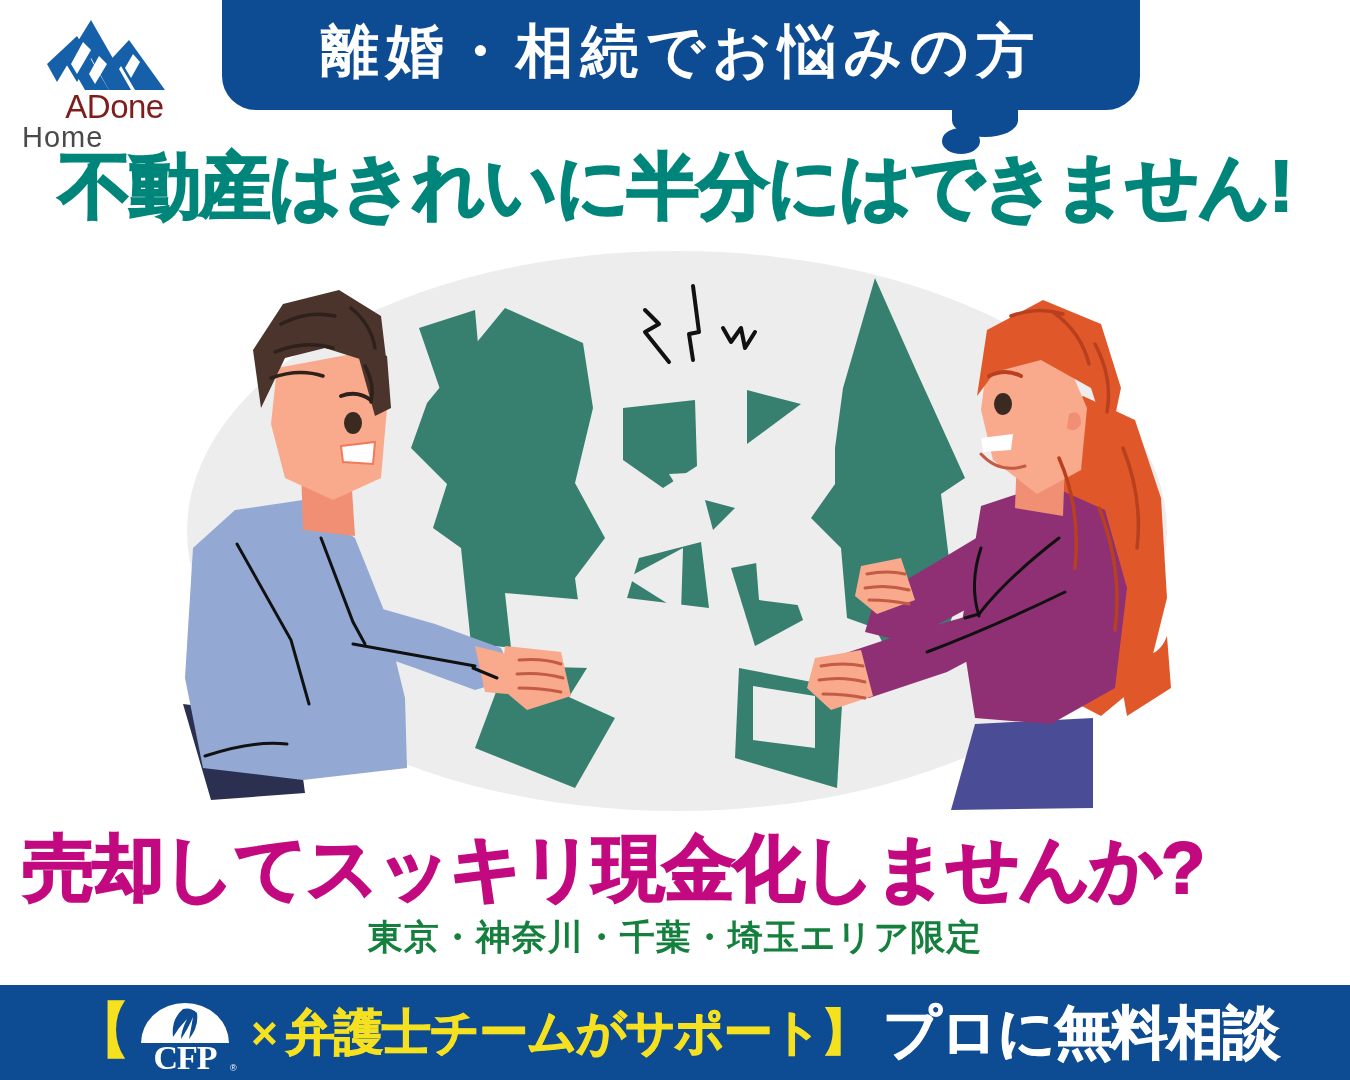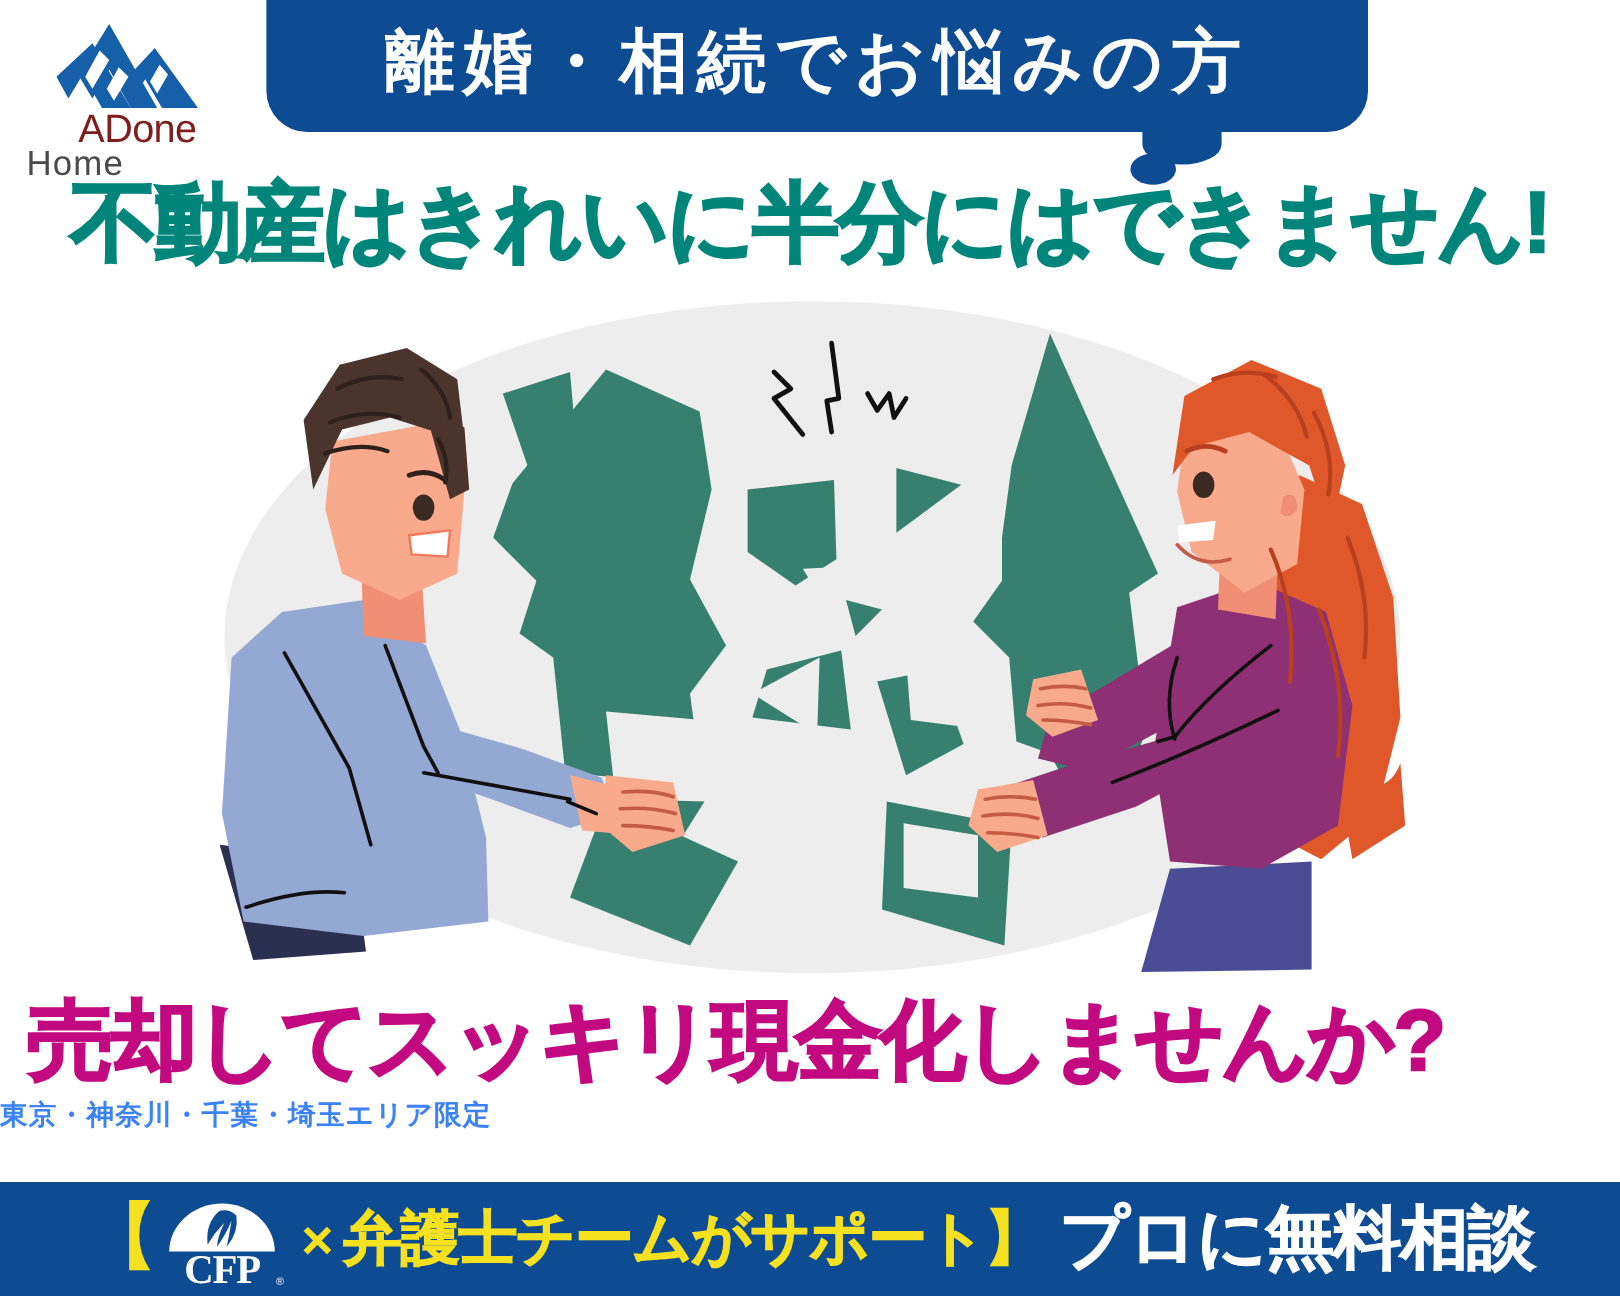--- a/index.html
+++ b/index.html
@@ -146,22 +146,23 @@
     margin-top: 24px;
     -webkit-text-stroke: 2px #c3097f;
   }
 
   
   #area-note {
     position: absolute;
     left: 0;
     top: 914px;
     width: 1350px;
-    color: #3b82f6;
-    font-size: 23px;
+    text-align: center;
+    color: #15803d;
+    font-size: 35px;
     font-weight: 700;
     letter-spacing: 1px;
     white-space: nowrap;
   }
 
   
   #bottom-bar {
     position: absolute;
     left: 0;
     top: 985px;

